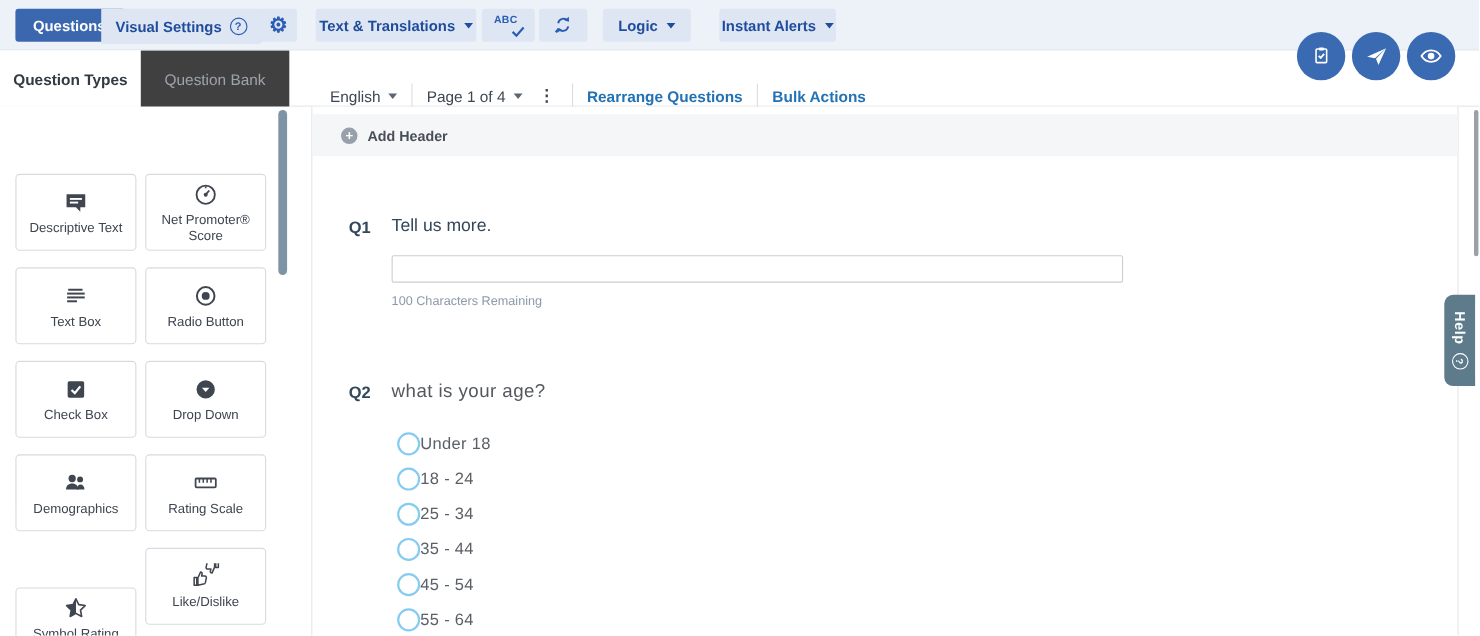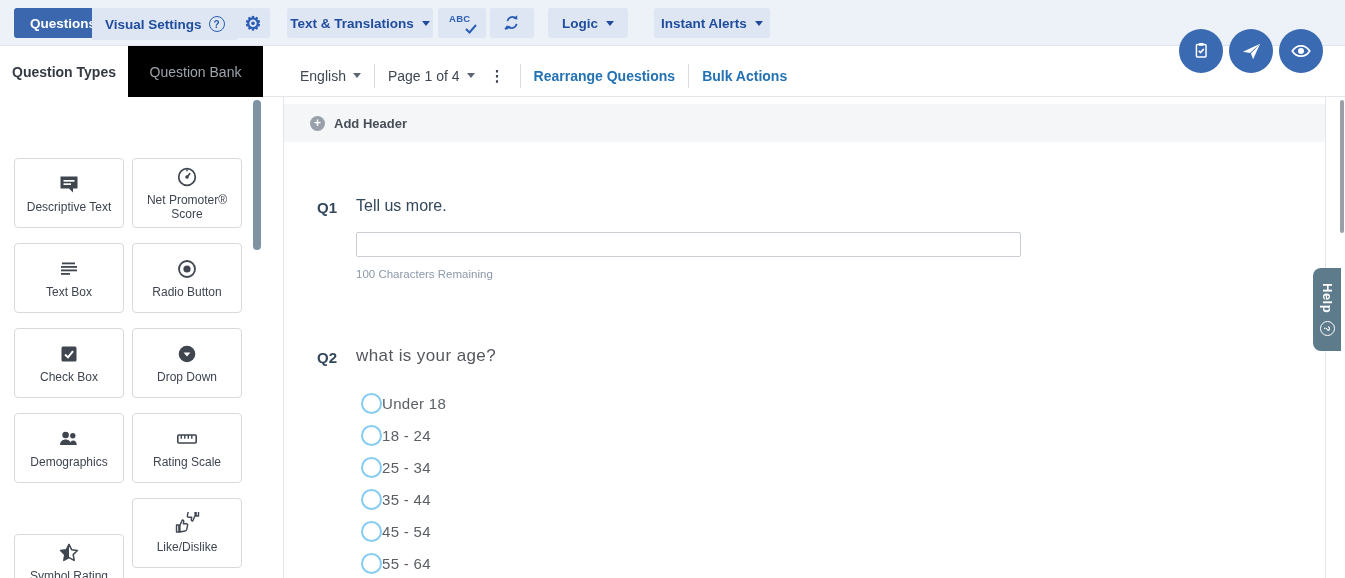--- a/index.html
+++ b/index.html
@@ -18,41 +18,41 @@
   .qcircle{width:16px;height:16px;border:1.5px solid #2a5db3;border-radius:50%;
         display:inline-flex;align-items:center;justify-content:center;
         font-size:10px;font-weight:bold;color:#2a5db3;}
   .pill{background:#dee6f3;border-radius:3px;color:#1f4c9c;font-size:13.5px;
         font-weight:bold;justify-content:center;gap:8px;cursor:pointer;}
   .pill-gear{left:236px;width:34px;font-size:19px;color:#2a5db3;}
   .pill-tt{left:287px;width:146px;}
   .pill-abc{left:438px;width:48px;}
   .pill-replace{left:490px;width:44px;}
   .pill-logic{left:548px;width:80px;}
-  .pill-alerts{left:654px;width:116px;}
+  .pill-alerts{left:654px;width:106px;}
   .caret{width:0;height:0;border-left:4px solid transparent;border-right:4px solid transparent;
          border-top:5px solid currentColor;display:inline-block;}
   .caret-up{width:0;height:0;border-left:4.5px solid transparent;border-right:4.5px solid transparent;
          border-bottom:5.5px solid #4a5058;display:inline-block;}
   .abc-wrap{position:relative;width:26px;height:20px;color:#2a5db3;}
   .abc-wrap span{position:absolute;left:0;top:0;font-size:9.5px;font-weight:bold;letter-spacing:.3px;}
   .abc-wrap svg{position:absolute;right:-2px;bottom:-1px;}
 
   .circ-btn{position:absolute;width:44px;height:44px;border-radius:50%;background:#3a6ab2;
         display:flex;align-items:center;justify-content:center;z-index:6;cursor:pointer;}
   .circ1{left:1179px;top:29px;} .circ2{left:1229px;top:29px;} .circ3{left:1279px;top:29px;}
 
   
   .row2{position:absolute;left:0;top:46px;width:1345px;height:51px;background:#fff;
         border-bottom:1px solid #e3e6ea;}
   .tab{position:absolute;top:0;height:51px;display:flex;align-items:center;
        justify-content:center;font-size:14px;cursor:pointer;}
   .tab-qt{left:0;width:128px;font-weight:bold;color:#333a43;background:#fff;}
-  .tab-qb{left:128px;width:135px;color:#9da3ab;background:#000000;}
-  .row2-controls{position:absolute;left:300px;top:4px;height:51px;display:flex;
+  .tab-qb{left:128px;width:135px;color:#9da3ab;background:#404040;}
+  .row2-controls{position:absolute;left:300px;top:16px;height:51px;display:flex;
        align-items:center;gap:13px;}
   .r2-item{display:flex;align-items:center;gap:7px;font-size:14px;color:#3e4753;cursor:pointer;}
   .r2-item .caret{color:#5b6573;}
   .r2-link{font-size:14px;font-weight:bold;color:#2372b3;cursor:pointer;}
   .divider{width:1px;height:24px;background:#d9dde2;}
   .kebab{font-size:15px;font-weight:bold;color:#3e4753;line-height:1;cursor:pointer;
          letter-spacing:0;padding:0 2px;}
 
   
   .sidebar{position:absolute;left:0;top:97px;width:265px;height:481px;background:#fff;}

